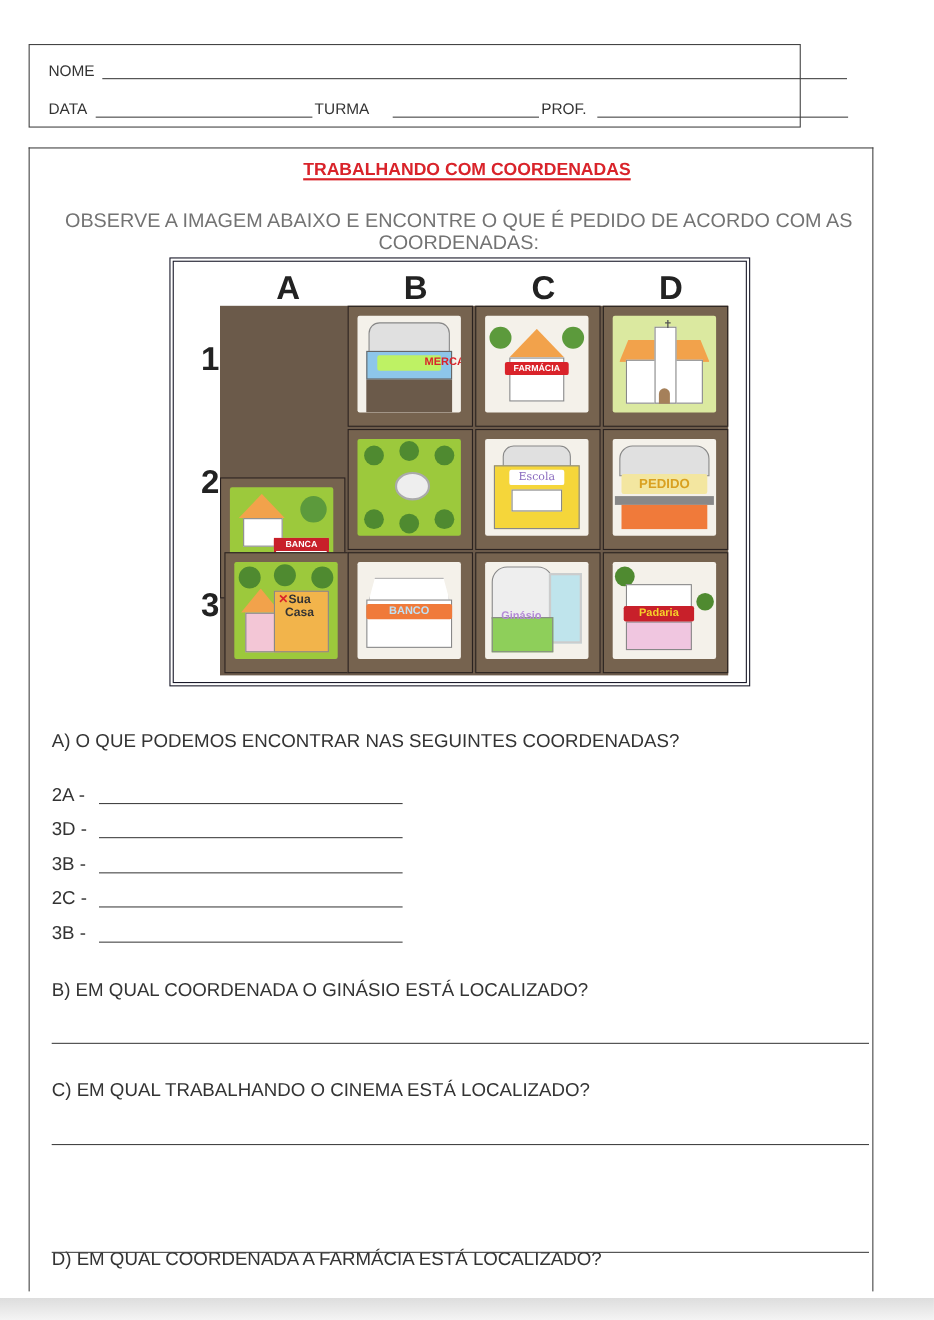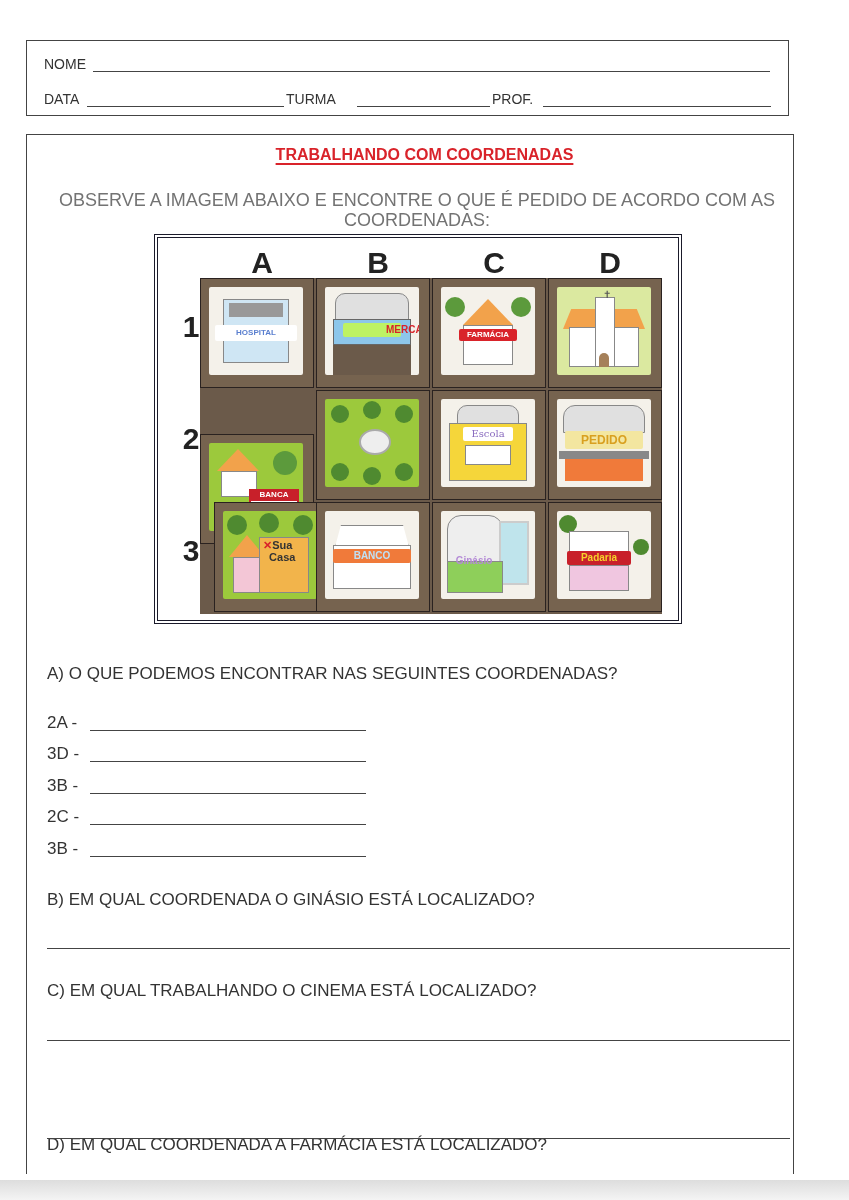--- a/index.html
+++ b/index.html
@@ -1,17 +1,17 @@
 <!DOCTYPE html>
 <html><head>
 <meta charset="utf-8">
 <style>
   html, body { margin:0; padding:0; }
   body { width:849px; height:1200px; background:#ffffff; position:relative; overflow:hidden; font-family:"Liberation Sans", sans-serif; color:#222; }
-  .header-box { position:absolute; left:26px; top:40px; width:763px; height:76px; border:1.5px solid #444; box-sizing:border-box; }
+  .header-box { position:absolute; left:26px; top:40px; width:702px; height:76px; border:1.5px solid #444; box-sizing:border-box; }
   .hline { position:absolute; border-bottom:1px solid #444; }
   .lbl { position:absolute; font-size:14px; color:#333; }
   .main-box { position:absolute; left:26px; top:134px; width:768px; height:1040px; border-left:1.5px solid #444; border-right:1.5px solid #444; border-top:1.5px solid #444; box-sizing:border-box; }
   .title { position:absolute; left:0; right:0; top:146px; text-align:center; font-size:16px; font-weight:bold; color:#d9232a; text-decoration:underline; text-decoration-thickness:2px; text-underline-offset:3px; }
   .instr { position:absolute; left:40px; right:55px; top:190px; text-align:center; font-size:18px; line-height:20px; color:#737373; }
   .grid-frame { position:absolute; left:154px; top:234px; width:528px; height:390px; border:4px double #1a1a2a; box-sizing:border-box; background:#fff; }
   .col-lbl { position:absolute; top:8px; width:100px; text-align:center; font-size:30px; font-weight:bold; color:#222; }
   .row-lbl { position:absolute; left:18px; width:30px; text-align:center; font-size:30px; font-weight:bold; color:#222; }
   .board { position:absolute; left:42px; top:40px; width:462px; height:336px; background:#6b5a4a; }
   .cell { position:absolute; width:114px; height:110px; box-sizing:border-box; border:1.5px solid #2a2220; background:#76634f; }
@@ -45,27 +45,20 @@
   <div class="col-lbl" style="left:170px;">B</div>
   <div class="col-lbl" style="left:286px;">C</div>
   <div class="col-lbl" style="left:402px;">D</div>
 
   <div class="row-lbl" style="top:72px;">1</div>
   <div class="row-lbl" style="top:184px;">2</div>
   <div class="row-lbl" style="top:296px;">3</div>
 
   <div class="board">
 
-    <div class="cell" style="left:0;top:0;">
-      <div class="cell-inner">
-        <div style="position:absolute;left:14px;right:14px;top:12px;bottom:12px;background:#cfe6f4;border:1px solid #888;"></div>
-        <div style="position:absolute;left:20px;right:20px;top:16px;height:14px;background:#999;"></div>
-        <div class="bldg-sign" style="background:#fff;color:#5a7fcf;font-size:8px;">HOSPITAL</div>
-      </div>
-    </div>
     <div class="cell" style="left:116px;top:0;">
       <div class="cell-inner">
         <div style="position:absolute;left:10px;right:10px;top:6px;height:28px;background:#e0e0e0;border:1px solid #888;border-radius:10px 10px 0 0;"></div>
         <div style="position:absolute;left:8px;right:8px;top:32px;height:24px;background:#8dc6ea;border:1px solid #666;"></div>
         <div style="position:absolute;left:8px;right:8px;top:58px;bottom:0;background:#6b5a4a;"></div>
         <div class="bldg-sign" style="left:18px;right:18px;top:36px;height:14px;line-height:14px;background:#bef264;color:#d9232a;padding-left:43px;">MERCADO</div>
       </div>
     </div>
     <div class="cell" style="left:232px;top:0;">
       <div class="cell-inner">
@@ -116,21 +109,21 @@
     </div>
     <div class="cell" style="left:348px;top:112px;">
       <div class="cell-inner">
         <div style="position:absolute;left:6px;right:6px;top:6px;height:26px;background:#e0e0e0;border:1px solid #888;border-radius:12px 12px 0 0;"></div>
         <div style="position:absolute;left:2px;right:2px;top:52px;height:8px;background:#888;"></div>
         <div style="position:absolute;left:8px;right:8px;top:60px;bottom:6px;background:#f07a3a;"></div>
         <div class="bldg-sign" style="left:8px;right:8px;top:32px;height:18px;line-height:18px;font-size:12px;background:#f3e6a0;color:#d9a020;">PEDIDO</div>
       </div>
     </div>
 
-    <div class="cell" style="left:14px;top:224px;">
+    <div class="cell" style="left:4px;top:224px;">
       <div class="cell-inner" style="background:#9cc93c;">
         <div style="position:absolute;left:4px;top:4px;width:20px;height:20px;background:#4f8a30;border-radius:50%;"></div>
         <div style="position:absolute;left:36px;top:2px;width:20px;height:20px;background:#4f8a30;border-radius:50%;"></div>
         <div style="position:absolute;right:4px;top:4px;width:20px;height:20px;background:#4f8a30;border-radius:50%;"></div>
         <div style="position:absolute;left:6px;top:24px;width:36px;height:22px;background:#f2a24b;clip-path:polygon(0 100%,50% 0,100% 100%);"></div>
         <div style="position:absolute;left:10px;top:46px;width:30px;bottom:6px;background:#f3c6d6;border:1px solid #888;"></div>
         <div style="position:absolute;left:36px;right:8px;top:26px;bottom:6px;background:#f2b44b;border:1px solid #888;"></div>
         <div style="position:absolute;left:40px;top:28px;font-size:11px;font-weight:bold;line-height:12px;color:#333;"><span style="color:#d9232a;">✕</span>Sua<br>&nbsp;&nbsp;Casa</div>
       </div>
     </div>

